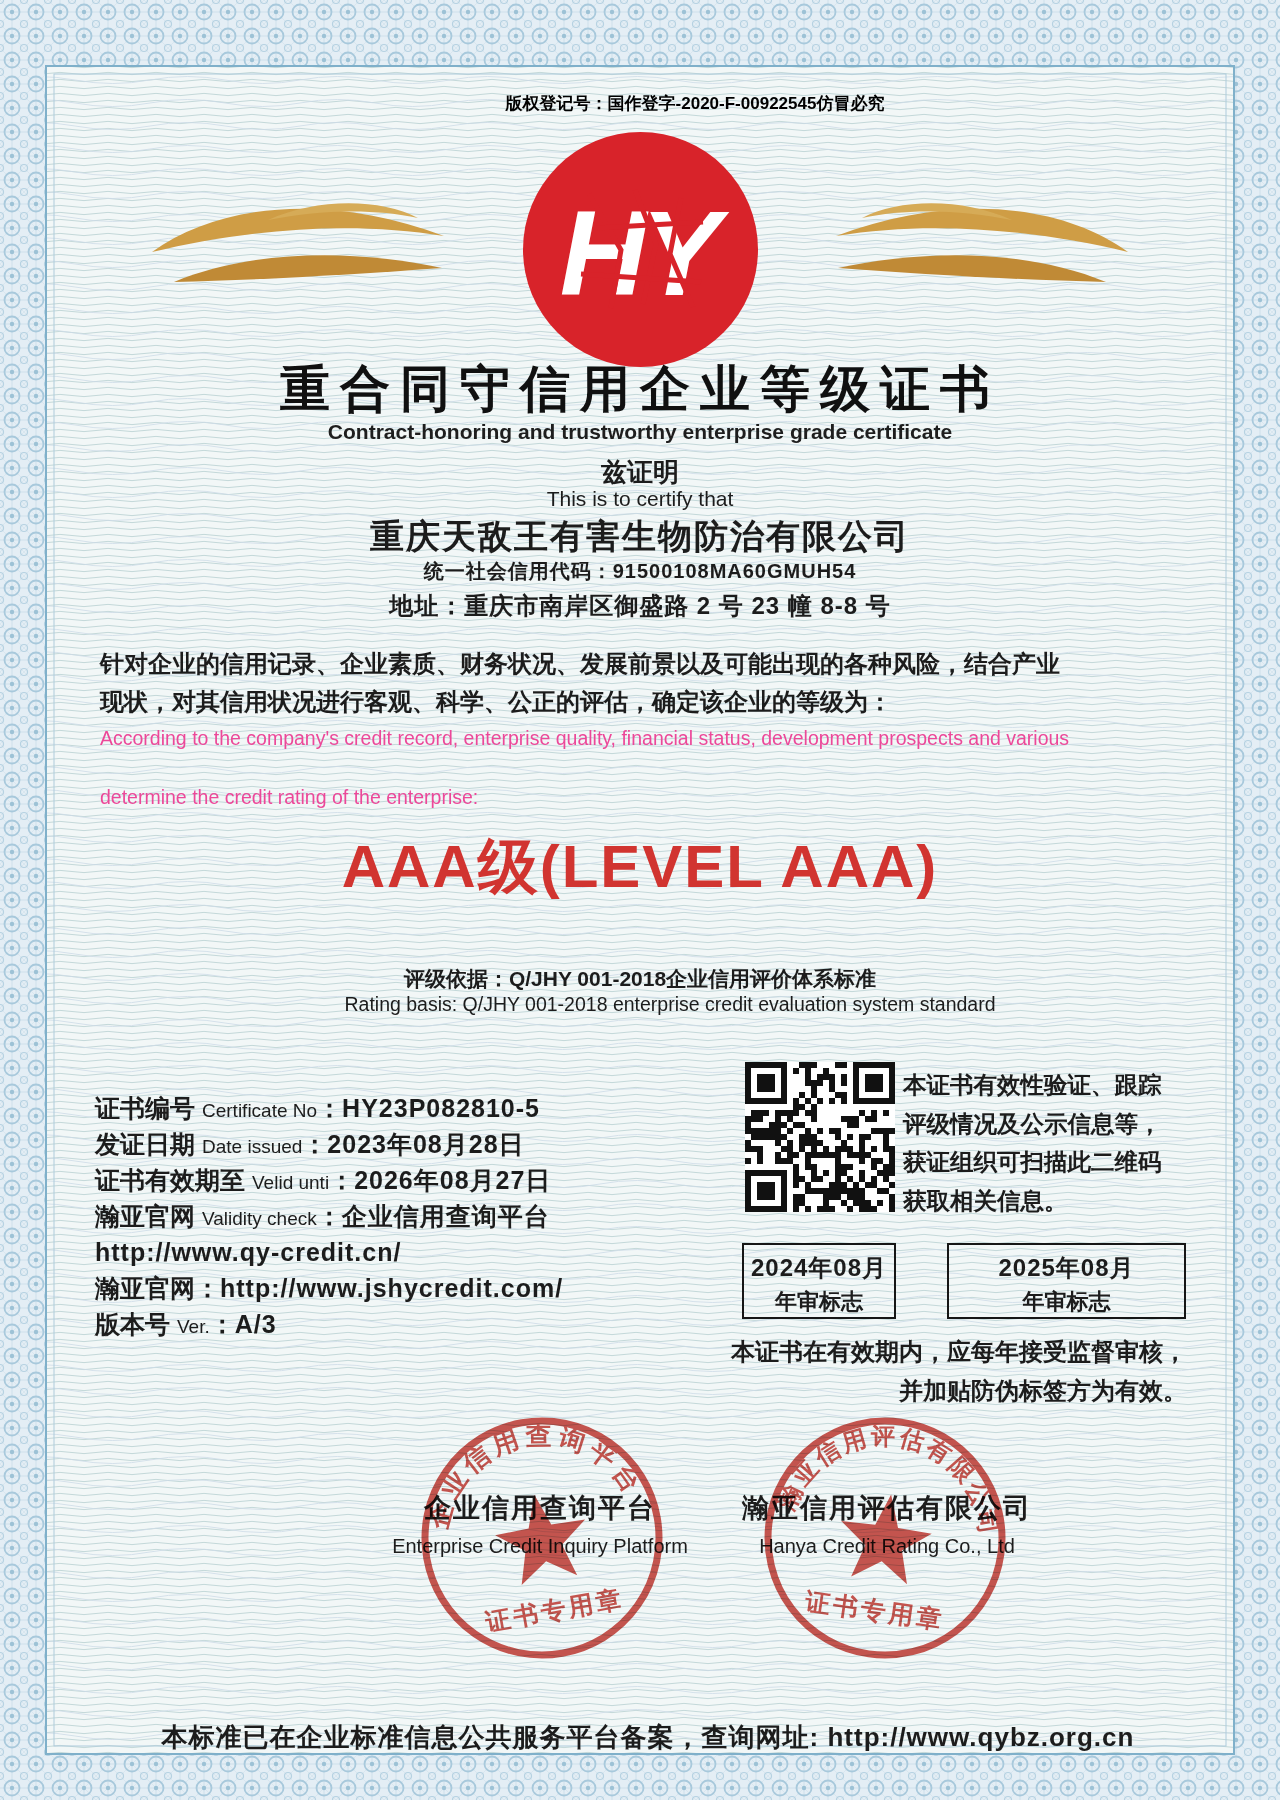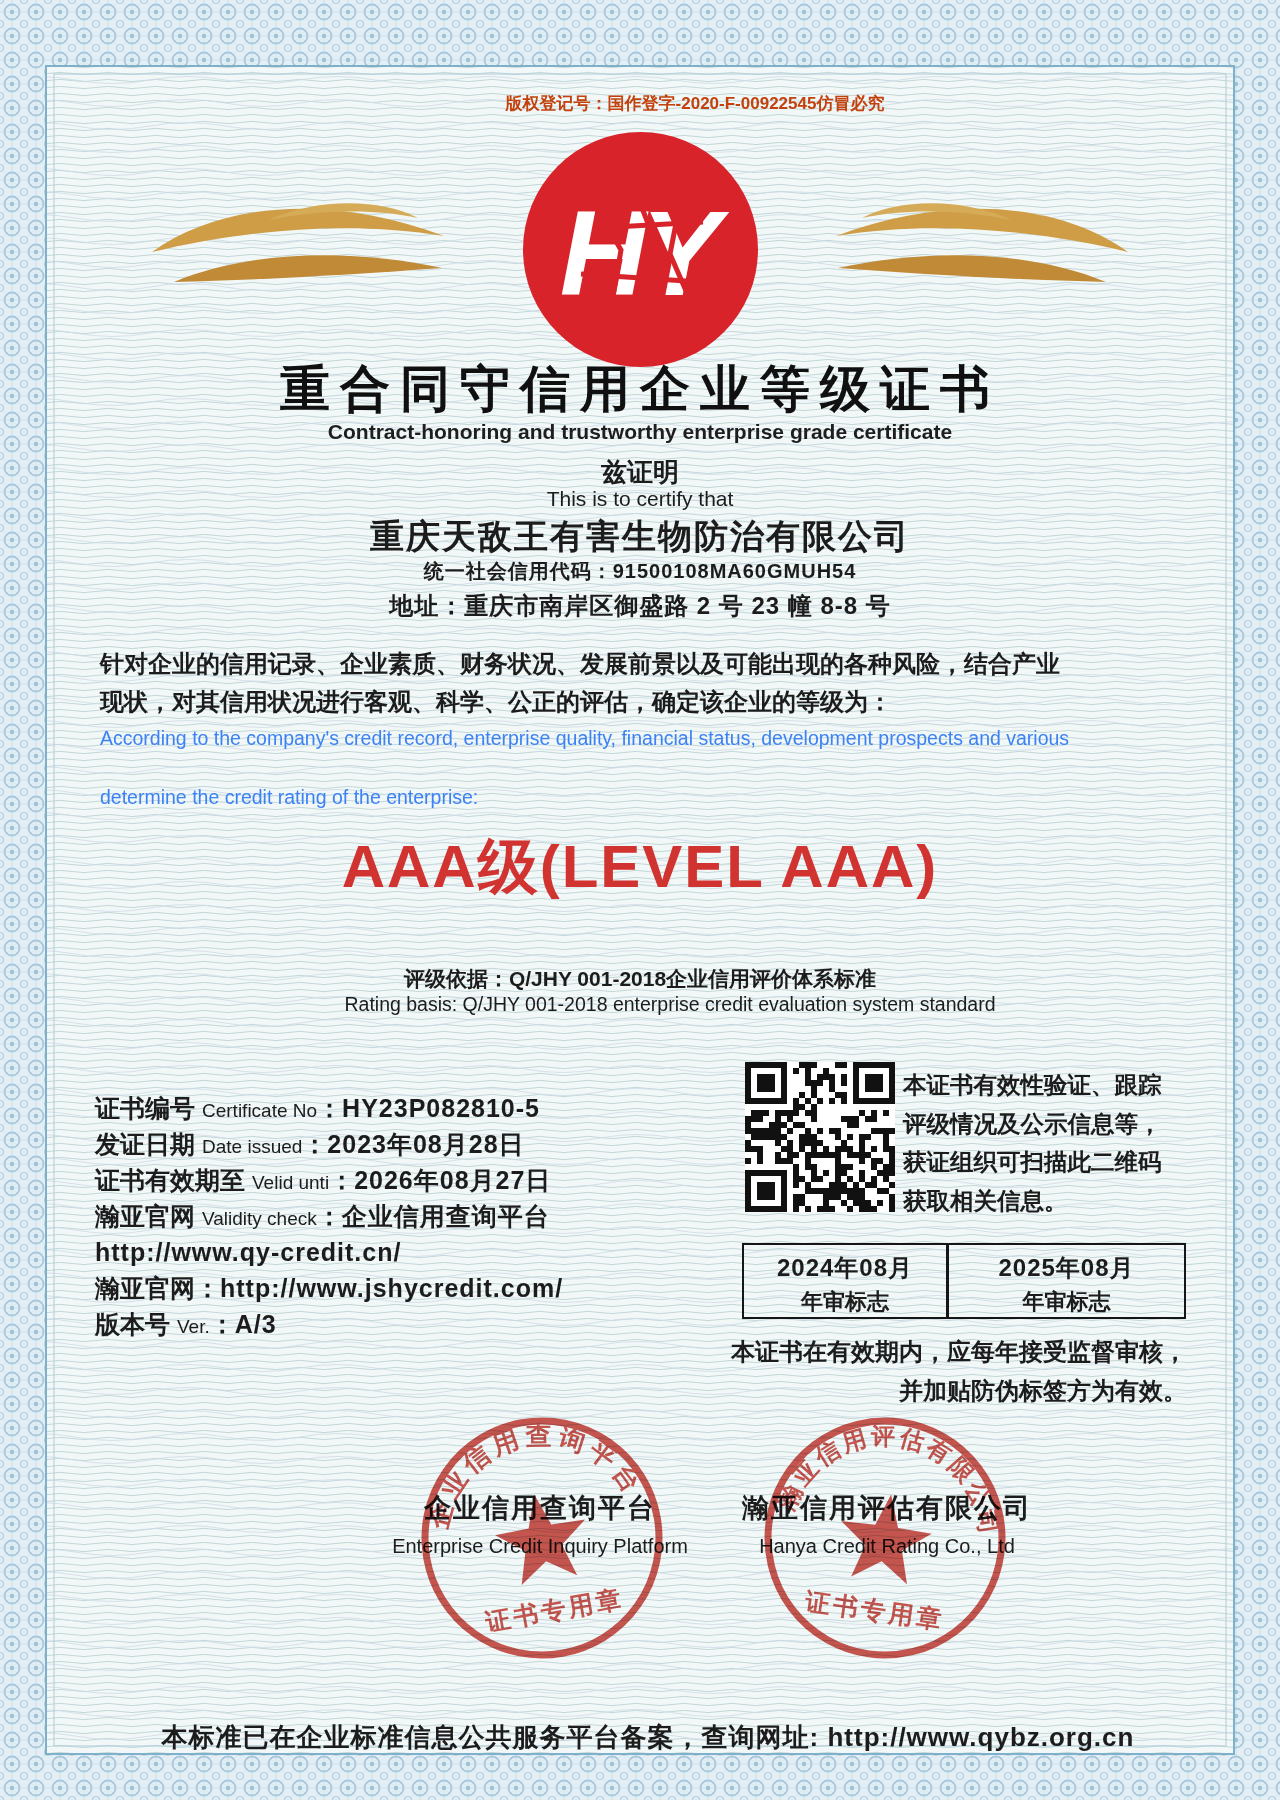--- a/index.html
+++ b/index.html
@@ -3,47 +3,47 @@
 <meta charset="utf-8">
 <style>
   html,body{margin:0;padding:0;}
   body{
     width:1280px;height:1800px;position:relative;overflow:hidden;
     font-family:"Liberation Sans",sans-serif;color:#1c1c1c;background:#fff;
   }
   .bg{position:absolute;left:0;top:0;z-index:0;}
   .layer{position:absolute;z-index:1;}
   .ctr{left:0;width:100%;text-align:center;}
-  .copyright{top:92px;padding-left:110px;box-sizing:border-box;font-size:17px;font-weight:600;color:#c2410c;}
+  .copyright{top:92px;padding-left:110px;box-sizing:border-box;font-size:17px;font-weight:600;color:#000000;}
   .logo{top:132px;left:50%;margin-left:-117px;}
   .flourish{top:186px;}
   .flourish.left{left:148px;}
   .flourish.right{right:148px;transform:scaleX(-1);}
   .title-zh{top:356px;font-size:50px;font-weight:900;letter-spacing:10px;color:#101010;}
   .title-en{top:420px;font-size:21px;font-weight:600;color:#1e1e1e;}
   .certify-zh{top:455px;font-size:26px;font-weight:600;}
   .certify-en{top:487px;font-size:21px;font-weight:500;}
   .company{top:514px;font-size:34px;font-weight:800;letter-spacing:2px;}
   .code-line{top:558px;font-size:20px;font-weight:600;letter-spacing:1px;}
   .addr-line{top:590px;font-size:24px;font-weight:600;letter-spacing:1px;}
   .para{left:100px;right:92px;text-align:left;}
   .para-zh{top:645px;font-size:24px;font-weight:600;line-height:38px;}
-  .para-en{top:724px;font-size:19.5px;font-weight:500;line-height:29.5px;color:#3b82f6;}
+  .para-en{top:724px;font-size:19.5px;font-weight:500;line-height:29.5px;color:#ec4899;}
   .rating{top:827px;font-size:60px;font-weight:900;letter-spacing:2px;}
   .basis-zh{top:965px;font-size:21px;font-weight:600;}
   .basis-en{top:993px;font-size:19.5px;font-weight:500;padding-left:30px;}
   .details{left:95px;top:1090px;text-align:left;}
   .drow{height:36px;line-height:36px;white-space:nowrap;}
   .dzh{font-size:25px;font-weight:700;}
   .den{font-size:19px;font-weight:500;margin-left:7px;}
   .dval{font-size:25px;font-weight:600;letter-spacing:1px;}
   .qr{left:745px;top:1062px;background:#fff;}
   .qr-note{left:903px;top:1066px;width:295px;text-align:left;font-size:23.5px;font-weight:600;line-height:38.5px;}
   .rev-box{top:1243px;height:76px;border:2.5px solid #161616;box-sizing:border-box;text-align:center;}
-  .rev-box.b1{left:742px;width:206px;}
+  .rev-box.b1{left:742px;width:154px;}
   .rev-box.b2{left:947px;width:239px;}
   .rev-date{margin-top:7px;font-size:24px;font-weight:700;letter-spacing:1px;}
   .rev-label{margin-top:3px;font-size:22px;font-weight:600;}
   .sup-note{left:560px;right:93px;top:1332px;text-align:right;font-size:24px;font-weight:600;line-height:39px;}
   .org{top:1490px;width:430px;text-align:center;z-index:2;}
   .org.left{left:325px;}
   .org.right{left:672px;}
   .org-zh{font-size:27px;font-weight:800;letter-spacing:2px;}
   .org-en{margin-top:9px;font-size:20px;font-weight:500;}
   .seal{position:absolute;top:1408px;z-index:3;opacity:.86;mix-blend-mode:multiply;}

